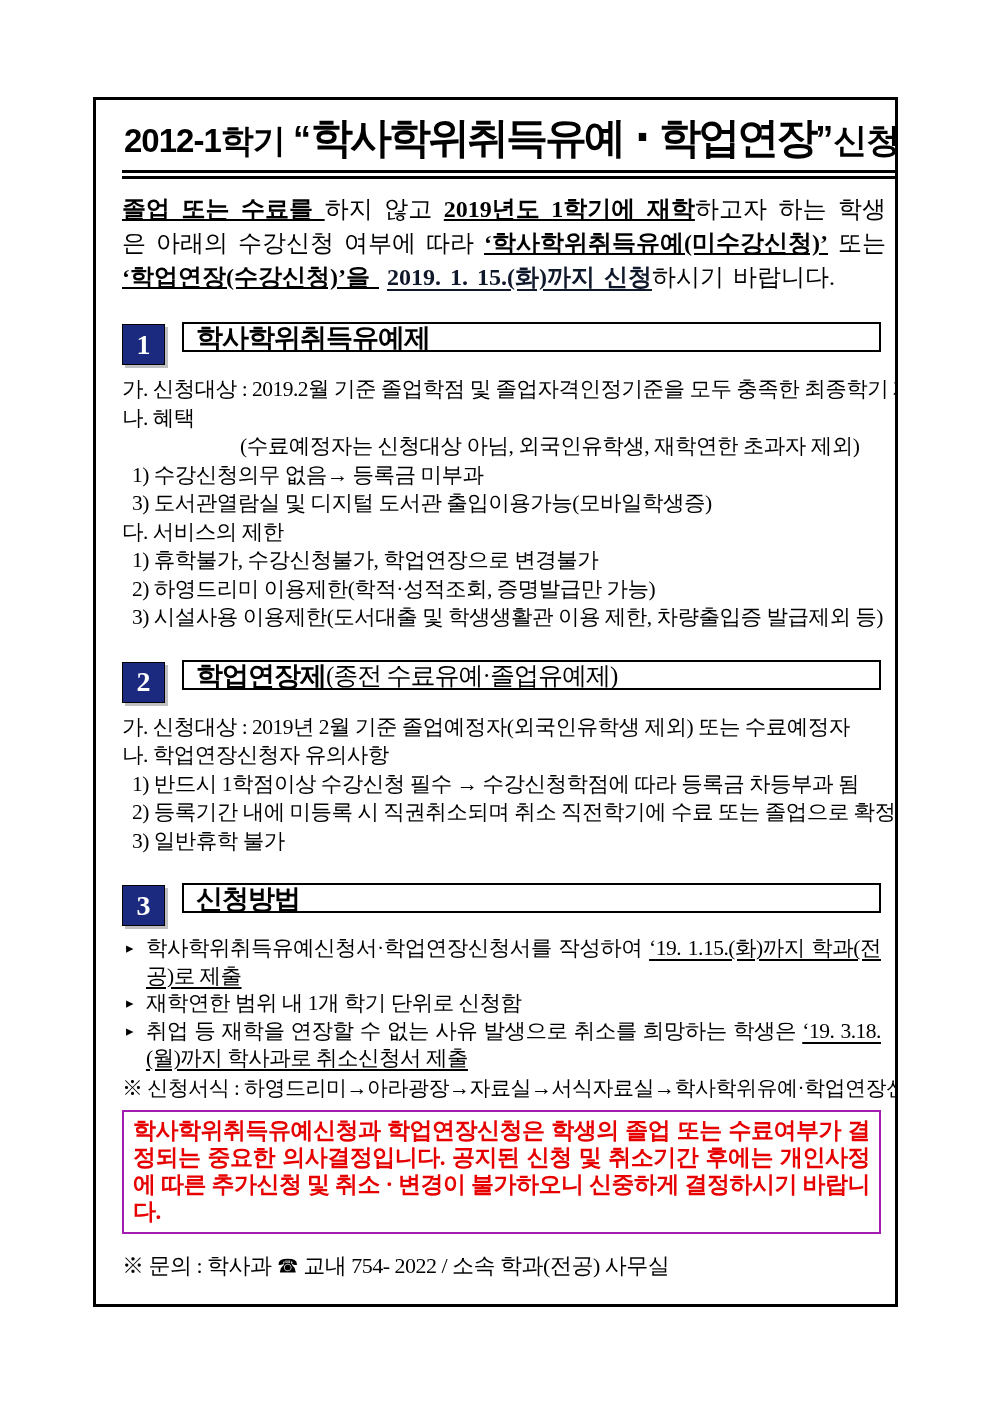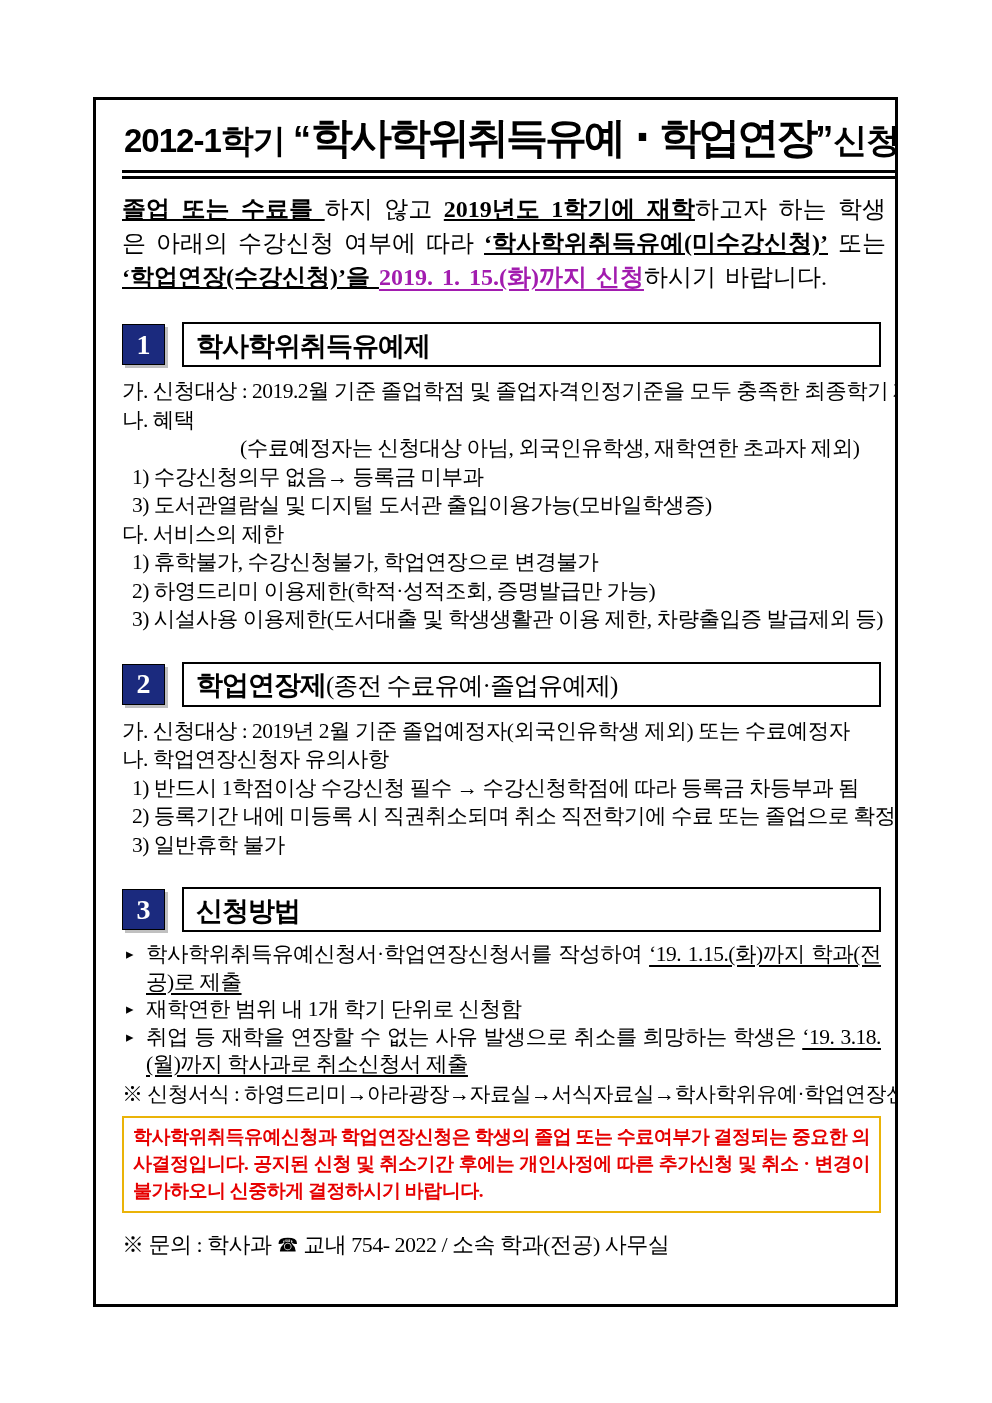--- a/index.html
+++ b/index.html
@@ -45,21 +45,21 @@
     border: 1px solid #000;
     box-shadow: 3px 3px 0 rgba(140,140,140,.55);
     font-family: "Liberation Serif", "DejaVu Serif", serif;
     font-weight: bold; font-size: 28px;
     display: flex; align-items: center; justify-content: center;
     margin-top: 2px;
   }
   .sec-box {
     flex: 1; margin-left: 17px;
     border: 2px solid #000;
-    height: 45px; padding: 2px 12px 0 12px;
+    height: 30px; padding: 2px 12px 0 12px;
     display: flex; align-items: center;
     background: #fff;
   }
   .sec-title { font-family: "Liberation Sans", "DejaVu Sans", sans-serif; font-weight: 900; font-size: 27px; letter-spacing: -1px; }
   .sec-paren { font-family: "Liberation Serif", "DejaVu Serif", serif; font-weight: normal; font-size: 25px; letter-spacing: -1px; }
 
   
   .sec-body { margin-top: 10px; }
   .ln { font-size: 21.5px; line-height: 28.5px; white-space: nowrap; letter-spacing: -0.5px; }
   .ln-a { margin-left: 0; }
@@ -68,34 +68,34 @@
 
   
   .bullets { margin-top: 9px; }
   .bullet-row { display: flex; align-items: flex-start; font-size: 21.5px; line-height: 27.5px; letter-spacing: -0.5px; }
   .bullet-mark { flex: 0 0 24px; font-size: 15px; line-height: 27.5px; padding-left: 4px; }
   .bullet-text { flex: 1; text-align: justify; }
   .note-line { margin-top: 2px; font-size: 21px; line-height: 27px; white-space: nowrap; letter-spacing: -0.5px; }
 
   
   .notice {
-    margin-top: 8px; border: 2px solid #eab308;
+    margin-top: 8px; border: 2px solid #a21caf;
     padding: 5px 9px 7px 9px;
     color: #e60000; font-weight: bold;
-    font-size: 19px; line-height: 27px;
+    font-size: 23px; line-height: 27px;
     text-align: justify; letter-spacing: -0.5px;
   }
 
   
   .contact { margin-top: 17px; font-size: 22px; letter-spacing: -0.5px; }
 
   
   .sg-bold { font-weight: bold; text-decoration: underline; }
   .sg-u { text-decoration: underline; text-underline-offset: 4px; }
-  .sg-blue { color: #a21caf; }
+  .sg-blue { color: #0f172a; margin-left: 8px; }
 </style>
 </head>
 <body>
 
 <div class="doc">
 
   <div class="title-wrap">
     <span class="t-prefix">2012-1학기 </span>
       <span class="t-quote">“</span>
       <span class="t-main">학사학위취득유예 · 학업연장</span>

